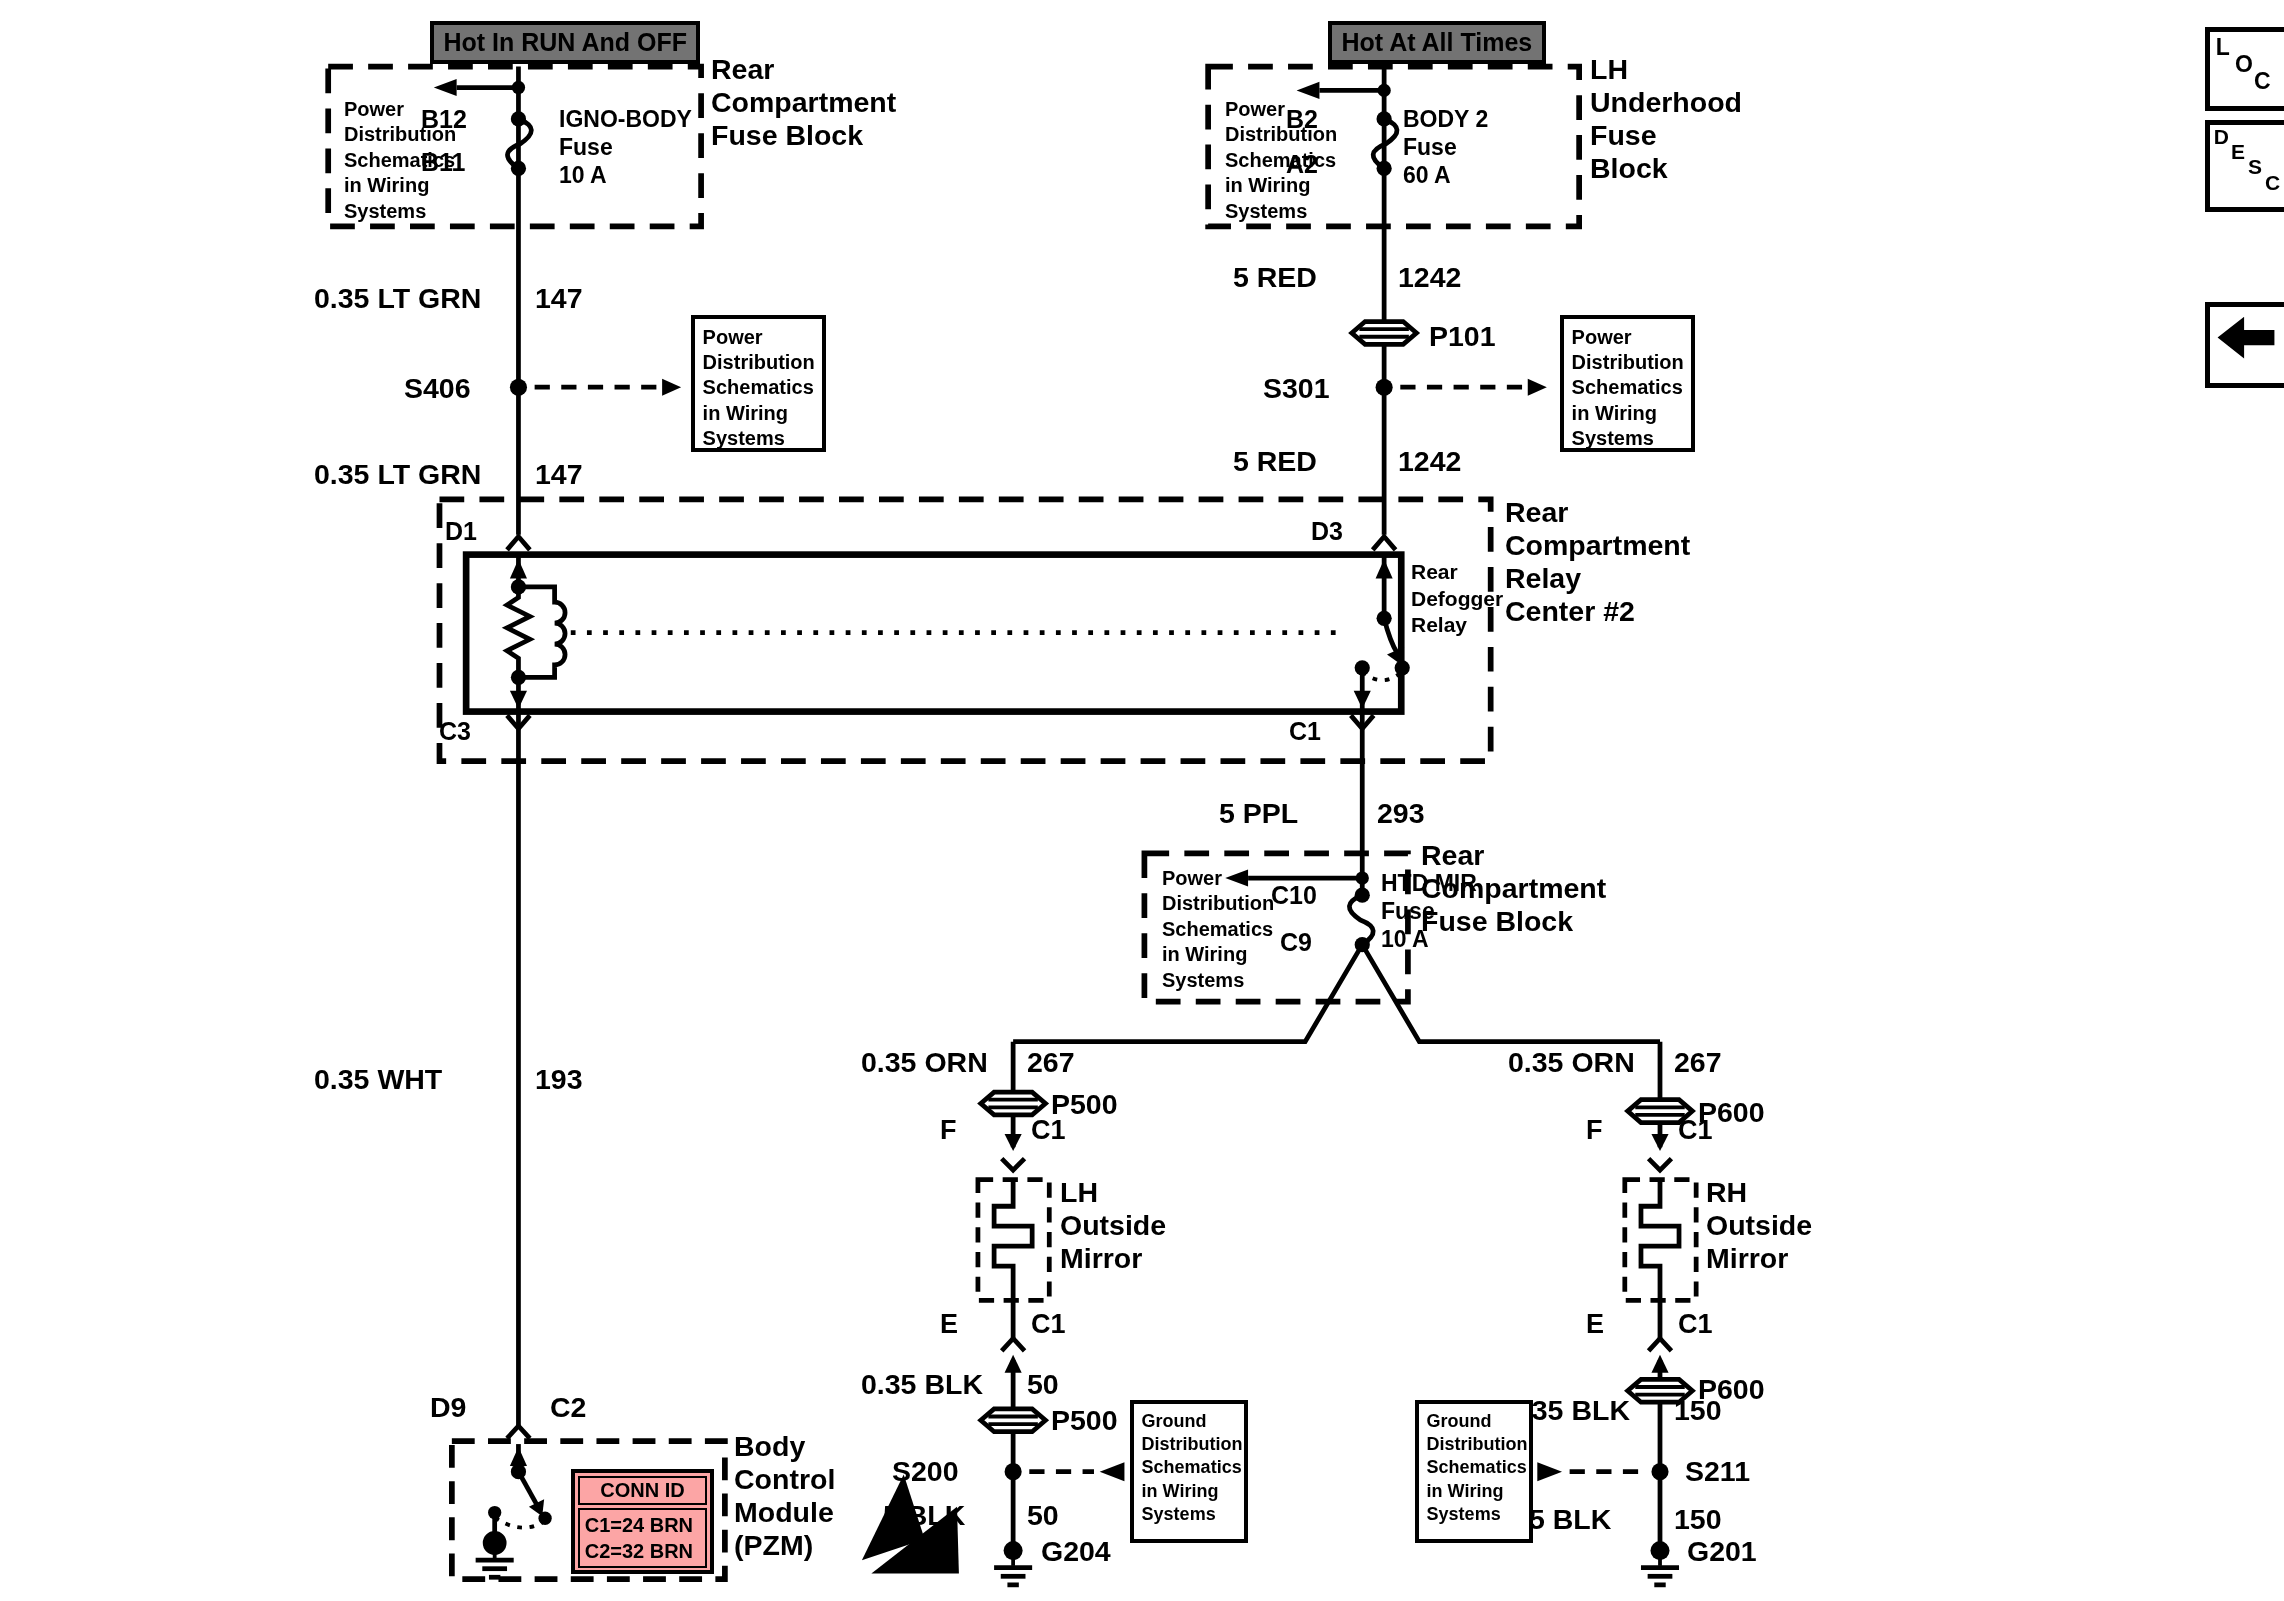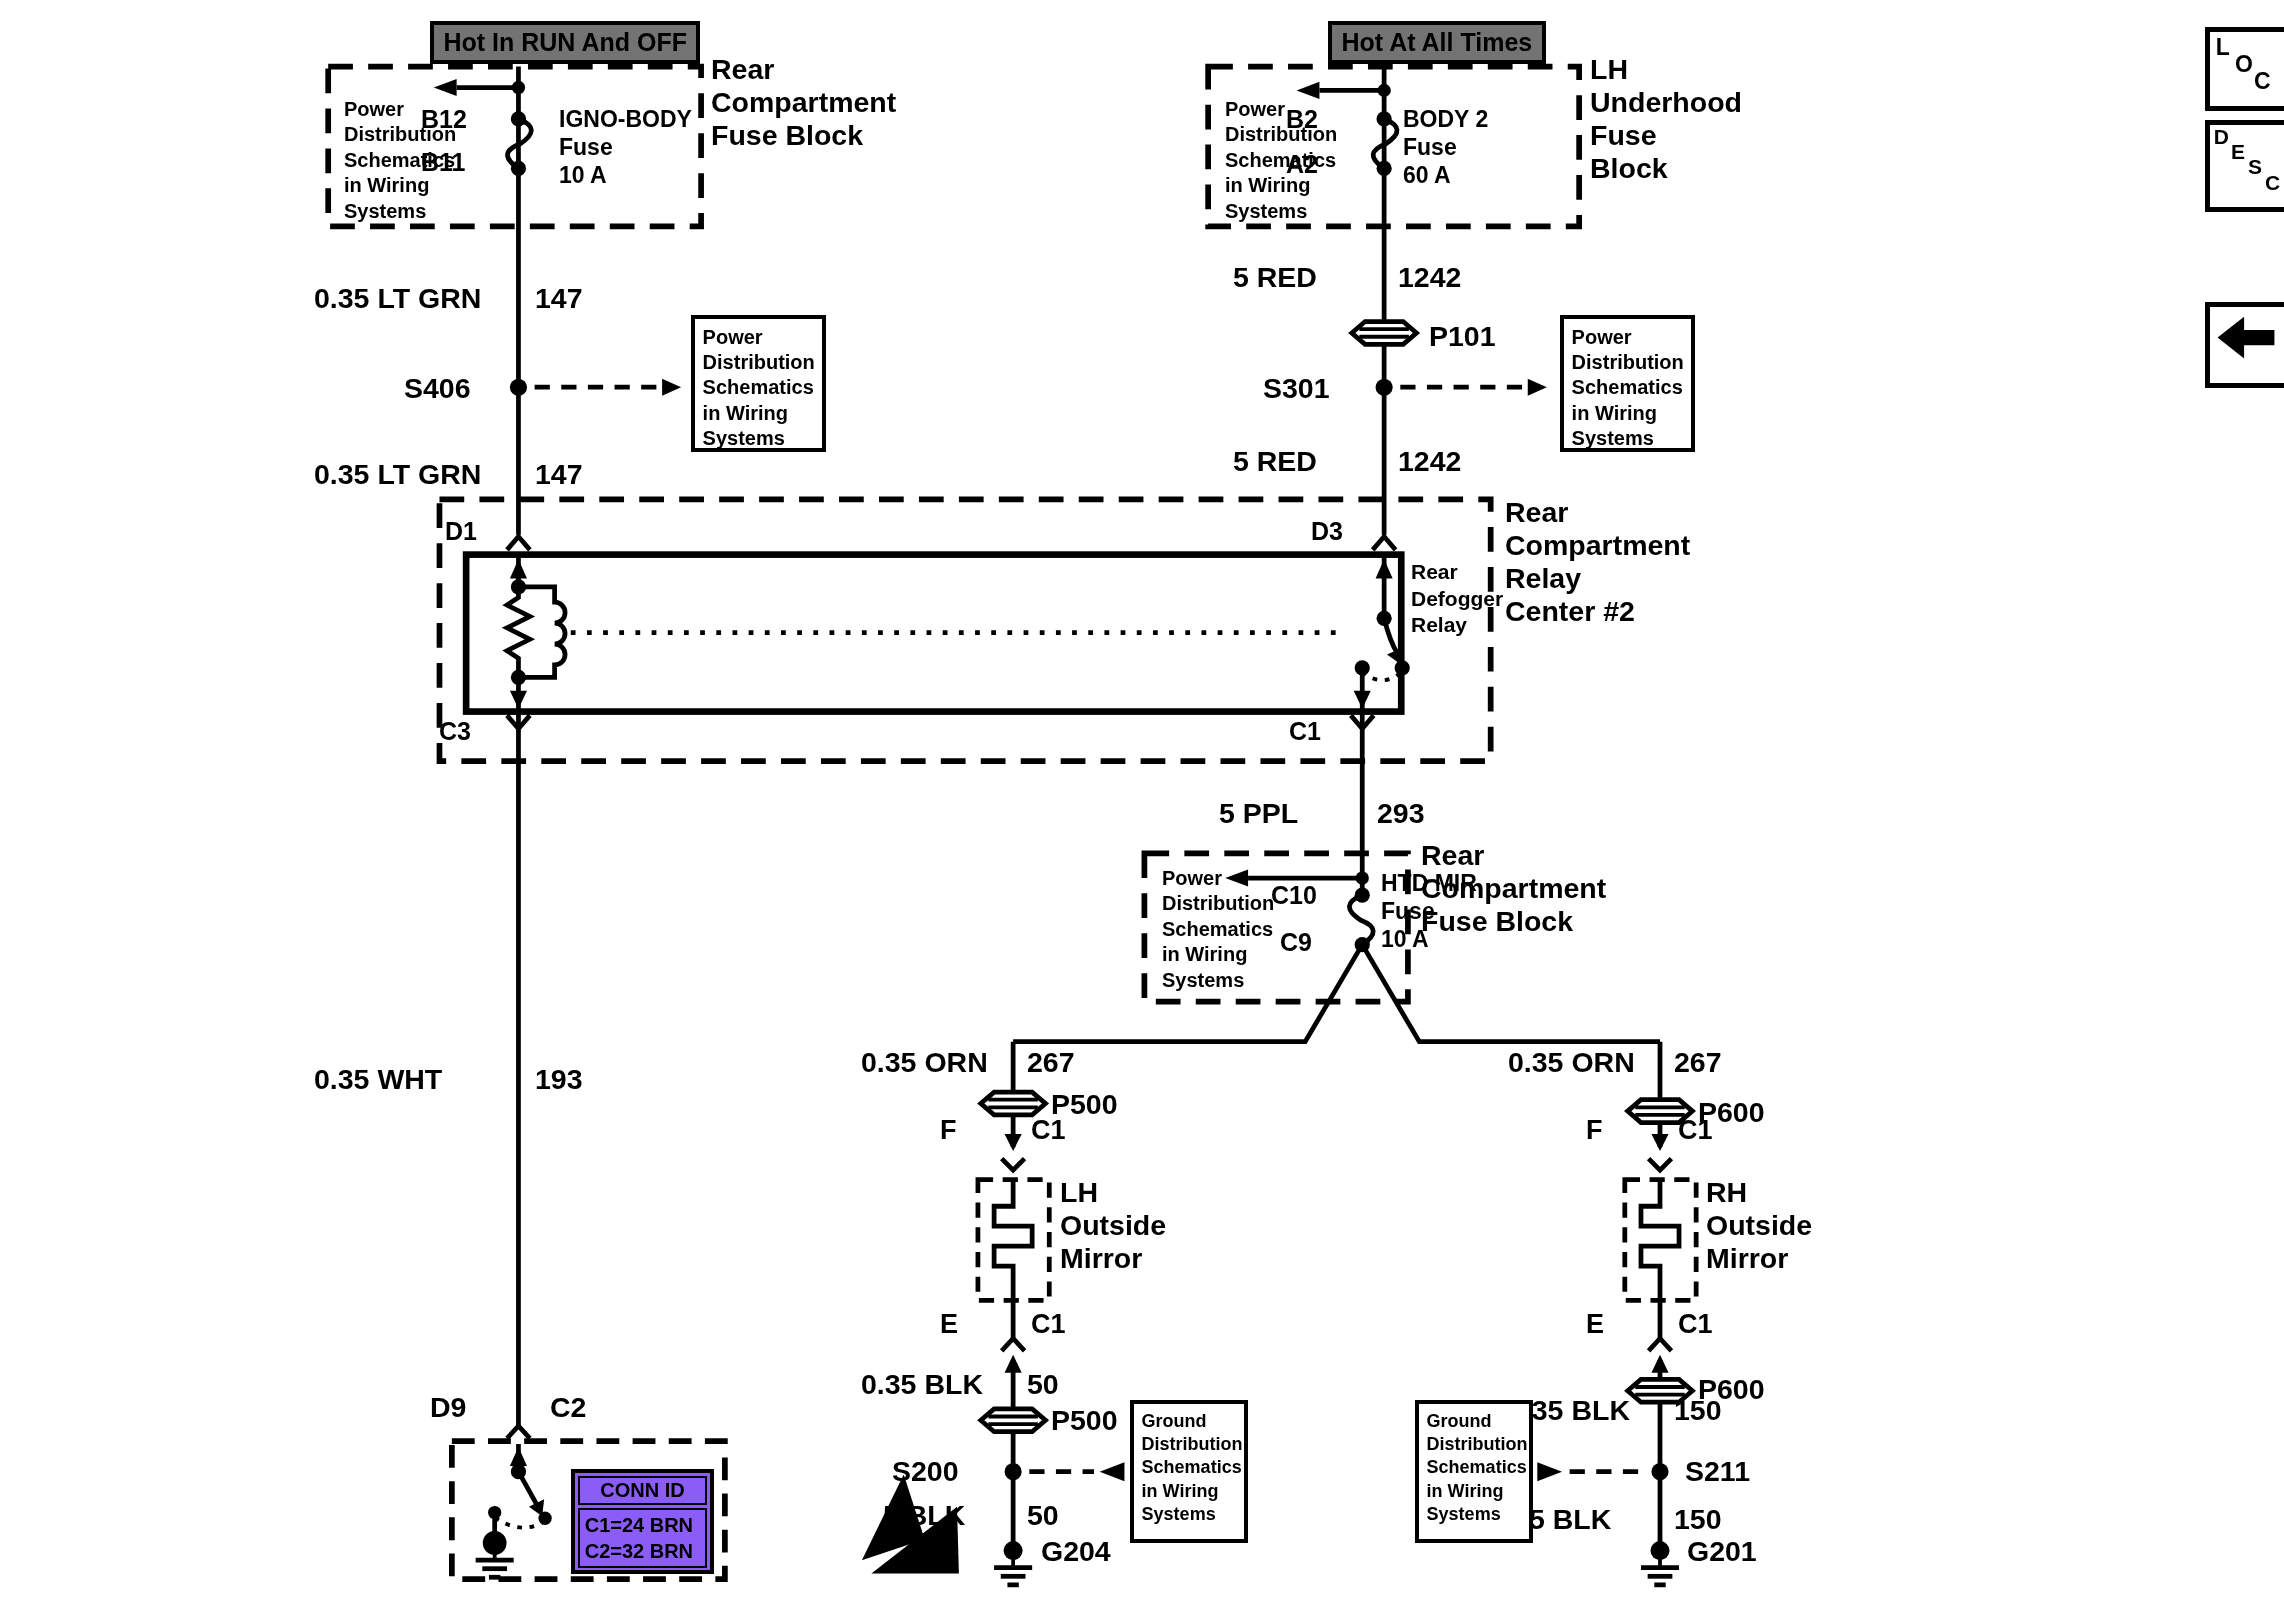--- a/index.html
+++ b/index.html
@@ -12,21 +12,21 @@
   .f24{font-size:23px;line-height:1.22}
   .f28{font-size:27px}
   .reftext{position:absolute;font-weight:700;font-size:20px;line-height:1.27;white-space:pre-line}
   .refbox{position:absolute;border:4.8px solid #000;background:#fff;padding:5.7px 7.6px;
           font-weight:700;font-size:20px;line-height:1.27;white-space:pre-line}
   .gbox{font-size:18px;line-height:1.3}
   .hot{position:absolute;border:3.8px solid #000;padding:0;background:#737373}
   .hot>div{border:1.9px solid #000;padding:2.9px 9.5px;font-weight:700;font-size:25px;white-space:nowrap}
   .btn{position:absolute;border:5.7px solid #000;background:#fff}
   .btn span{position:absolute;font-weight:700;font-size:23px}
-  .conn-table{position:absolute;border:4.8px solid #000;background:#8b5cf6;width:135px}
+  .conn-table{position:absolute;border:4.8px solid #000;background:#fca5a5;width:135px}
   .conn-table .hd{border:2.9px solid #000;margin:2.9px;text-align:center;font-weight:700;font-size:20px;padding:1px 0}
   .conn-table .bd{border:2.9px solid #000;margin:0 2.9px 2.9px 2.9px;padding:1.9px 4.8px;font-weight:700;font-size:20px;line-height:1.3;white-space:pre-line}
 </style>
 </head>
 <body>
 
 <div id="stage">
 
   <svg width="2285" height="1602" viewBox="0 0 2402 1684">
     <defs>
@@ -308,20 +308,24 @@
   <div class="lbl" style="left:1674px;top:1503px">150</div>
   <div class="lbl" style="left:1687px;top:1535px">G201</div>
 
   <div class="lbl r" style="left:430px;top:1391px;width:78px">D9</div>
   <div class="lbl" style="left:550px;top:1391px">C2</div>
   <div class="conn-table" style="left:571px;top:1469px">
     <div class="hd">CONN ID</div>
     <div class="bd">C1=24 BRN
 C2=32 BRN</div>
   </div>
+  <div class="lbl" style="left:734px;top:1430px;width:133px">Body
+Control
+Module
+(PZM)</div>
 
   <div class="btn" style="left:2205px;top:27px;width:84px;height:74px">
     <span style="left:5.7px;top:1.9px">L</span>
     <span style="left:25px;top:19px">O</span>
     <span style="left:44px;top:36px">C</span>
   </div>
   <div class="btn" style="left:2205px;top:120px;width:84px;height:82px">
     <span style="left:3.8px;top:0px;font-size:21px">D</span>
     <span style="left:21px;top:15px;font-size:21px">E</span>
     <span style="left:38px;top:30px;font-size:21px">S</span>

